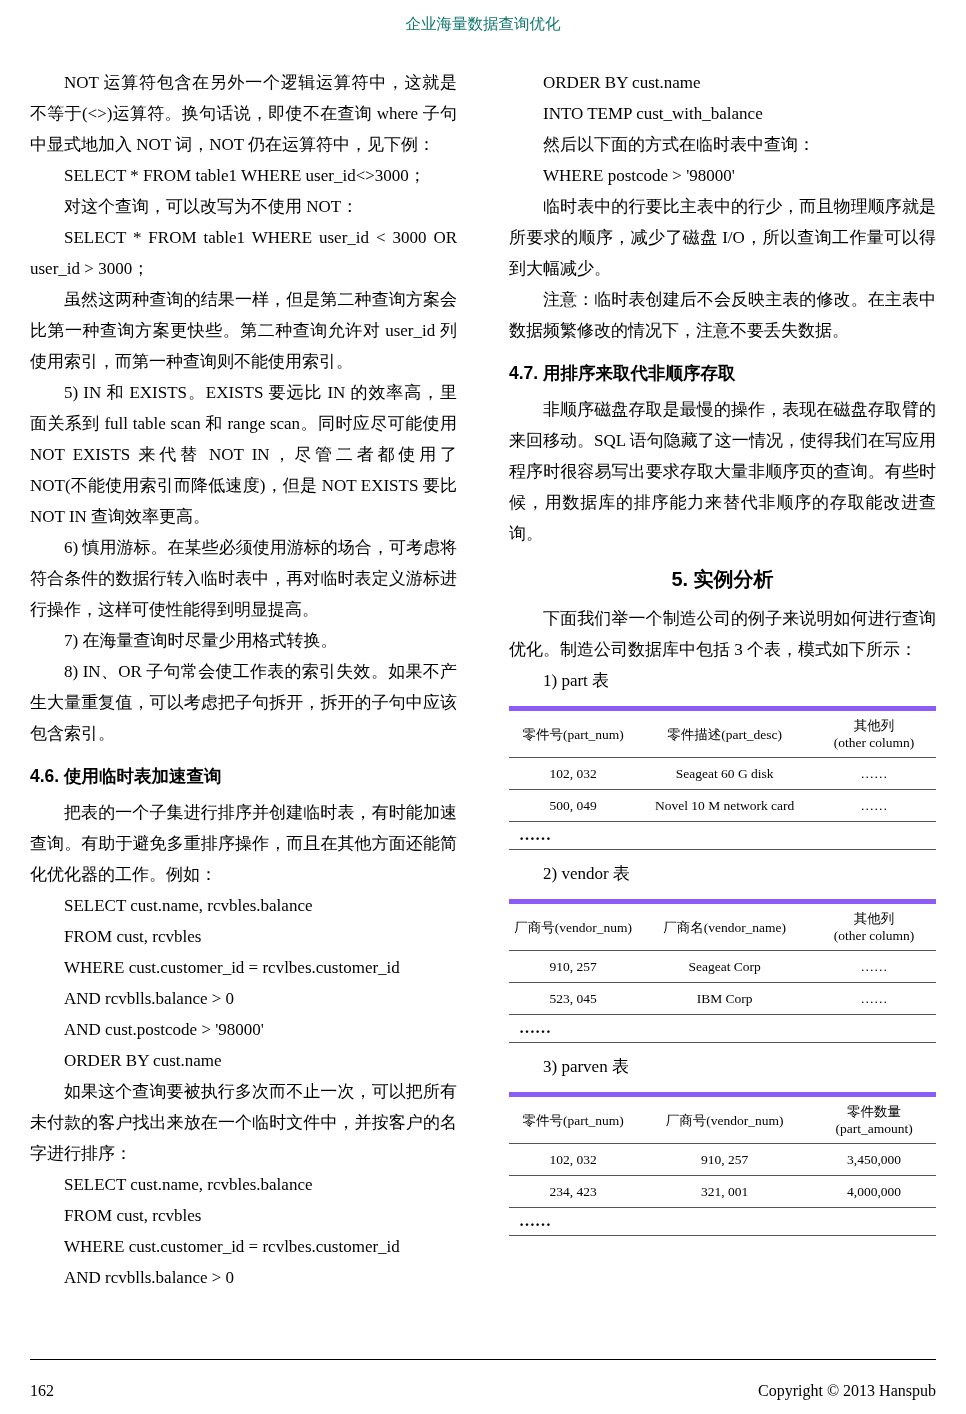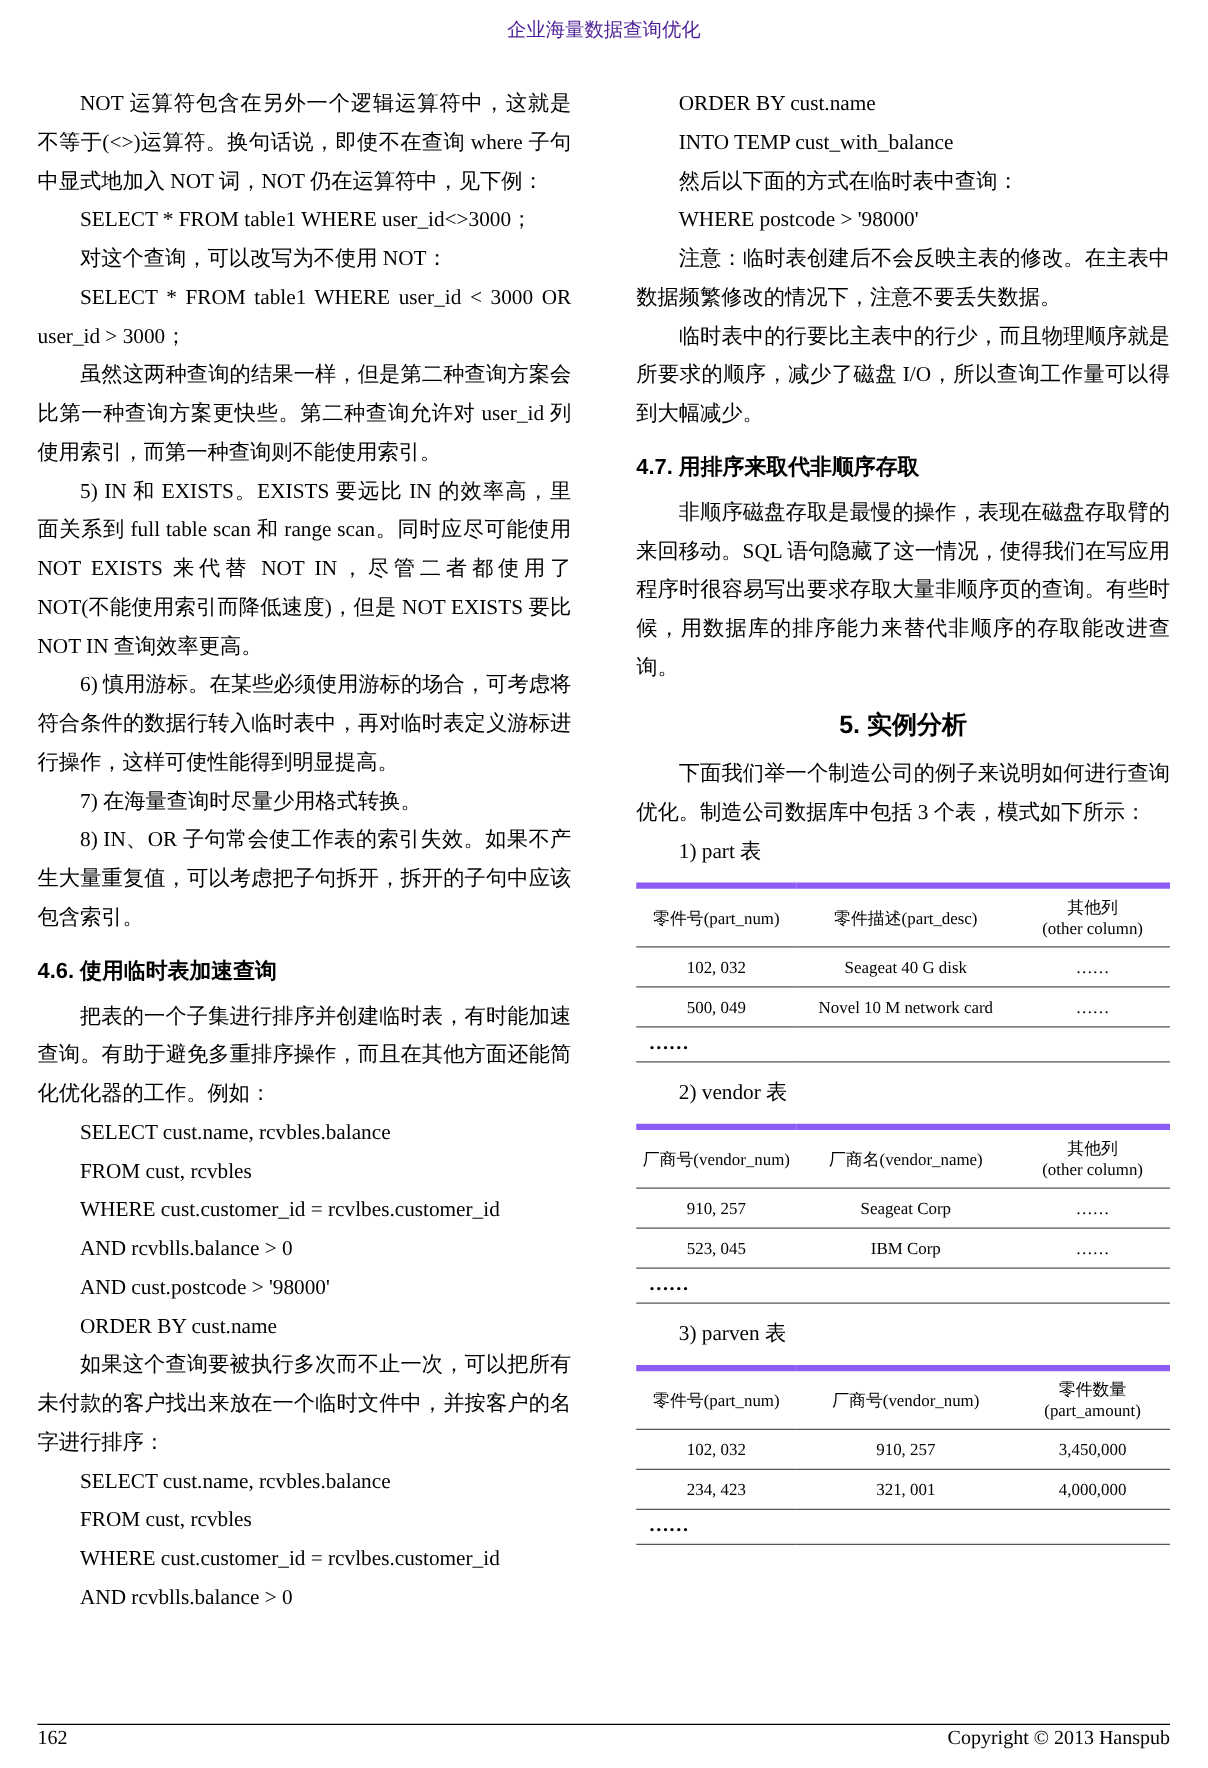--- a/index.html
+++ b/index.html
@@ -8,21 +8,21 @@
     width:966px; height:1414px;
     font-family:"Liberation Serif","DejaVu Serif",serif;
     color:#000;
     position:relative;
     overflow:hidden;
   }
   .page { width:966px; height:1414px; padding:12px 30px 0; position:relative; }
   .running-head {
     text-align:center;
     font-size:15.5px;
-    color:#4c1d95;
+    color:#0f766e;
     padding:2px 0 6px;
   }
   .content { display:flex; gap:52px; margin-top:26px; }
   .col { flex:1; min-width:0; }
   .para, .code {
     font-size:17px;
     line-height:31px;
     text-align:justify;
     text-indent:2em;
     color:#000;
@@ -63,21 +63,21 @@
   .ellipsis-row td {
     text-align:left;
     font-weight:bold;
     font-size:16px;
     padding:4px 10px 6px;
   }
   .footer {
     position:absolute;
     left:30px; right:30px; bottom:14px;
     border-top:1px solid #000;
-    padding-top:2px;
+    padding-top:22px;
     display:flex;
     justify-content:space-between;
     font-size:16px;
   }
 </style>
 </head>
 <body>
 
 <div class="page">
 
@@ -110,41 +110,41 @@
       <p class="code">FROM cust, rcvbles</p>
       <p class="code">WHERE cust.customer_id = rcvlbes.customer_id</p>
       <p class="code">AND rcvblls.balance &gt; 0</p>
     </div>
 
     <div class="col">
       <p class="code">ORDER BY cust.name</p>
       <p class="code">INTO TEMP cust_with_balance</p>
       <p class="para">然后以下面的方式在临时表中查询：</p>
       <p class="code">WHERE postcode &gt; '98000'</p>
+      <p class="para">临时表中的行要比主表中的行少，而且物理顺序就是所要求的顺序，减少了磁盘 I/O，所以查询工作量可以得到大幅减少。</p>
       <p class="para">注意：临时表创建后不会反映主表的修改。在主表中数据频繁修改的情况下，注意不要丢失数据。</p>
-      <p class="para">临时表中的行要比主表中的行少，而且物理顺序就是所要求的顺序，减少了磁盘 I/O，所以查询工作量可以得到大幅减少。</p>
       <div class="h2">4.7. 用排序来取代非顺序存取</div>
       <p class="para">非顺序磁盘存取是最慢的操作，表现在磁盘存取臂的来回移动。SQL 语句隐藏了这一情况，使得我们在写应用程序时很容易写出要求存取大量非顺序页的查询。有些时候，用数据库的排序能力来替代非顺序的存取能改进查询。</p>
       <div class="h1">5. 实例分析</div>
       <p class="para">下面我们举一个制造公司的例子来说明如何进行查询优化。制造公司数据库中包括 3 个表，模式如下所示：</p>
 
       <p class="code">1) part 表</p>
       <table class="dtable">
         <thead>
           <tr>
             <th>零件号(part_num)</th>
             <th>零件描述(part_desc)</th>
             <th>其他列
 (other column)</th>
           </tr>
         </thead>
         <tbody>
           <tr>
             <td>102, 032</td>
-            <td>Seageat 40 G disk</td>
+            <td>Seageat 60 G disk</td>
             <td>……</td>
           </tr>
           <tr>
             <td>500, 049</td>
             <td>Novel 10 M network card</td>
             <td>……</td>
           </tr>
           <tr class="ellipsis-row">
             <td colspan="3">……</td>
           </tr>

